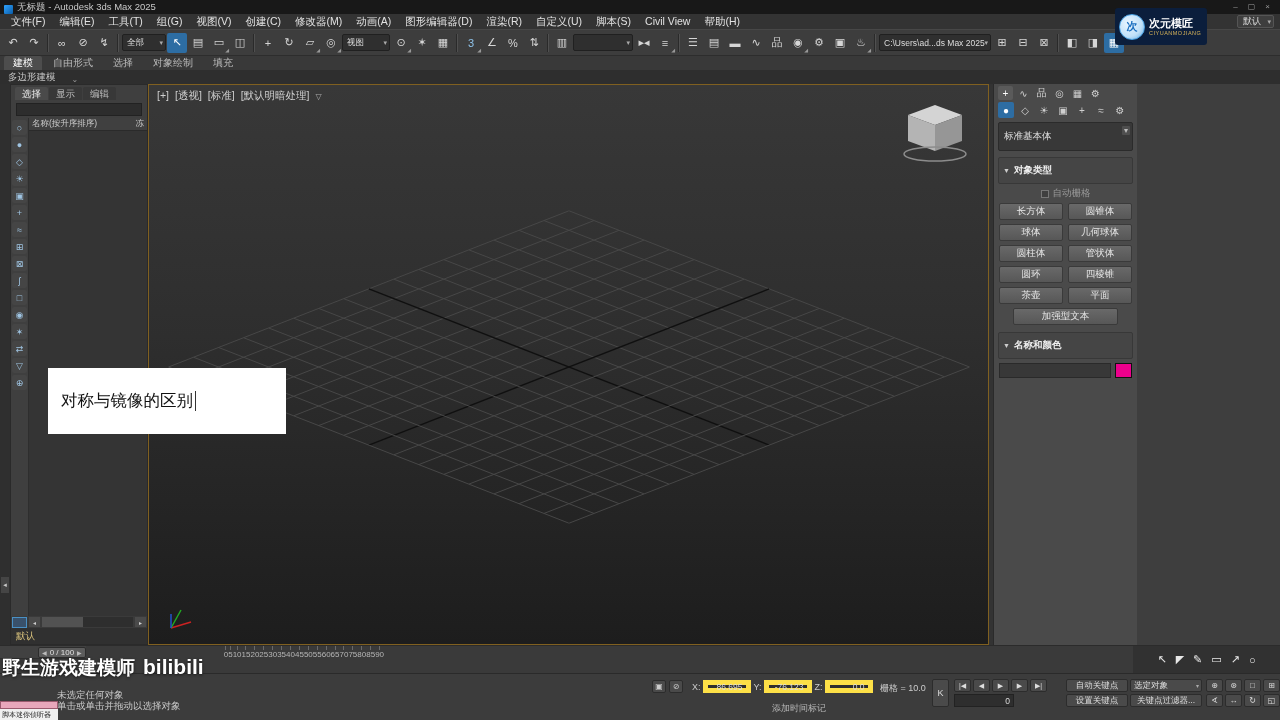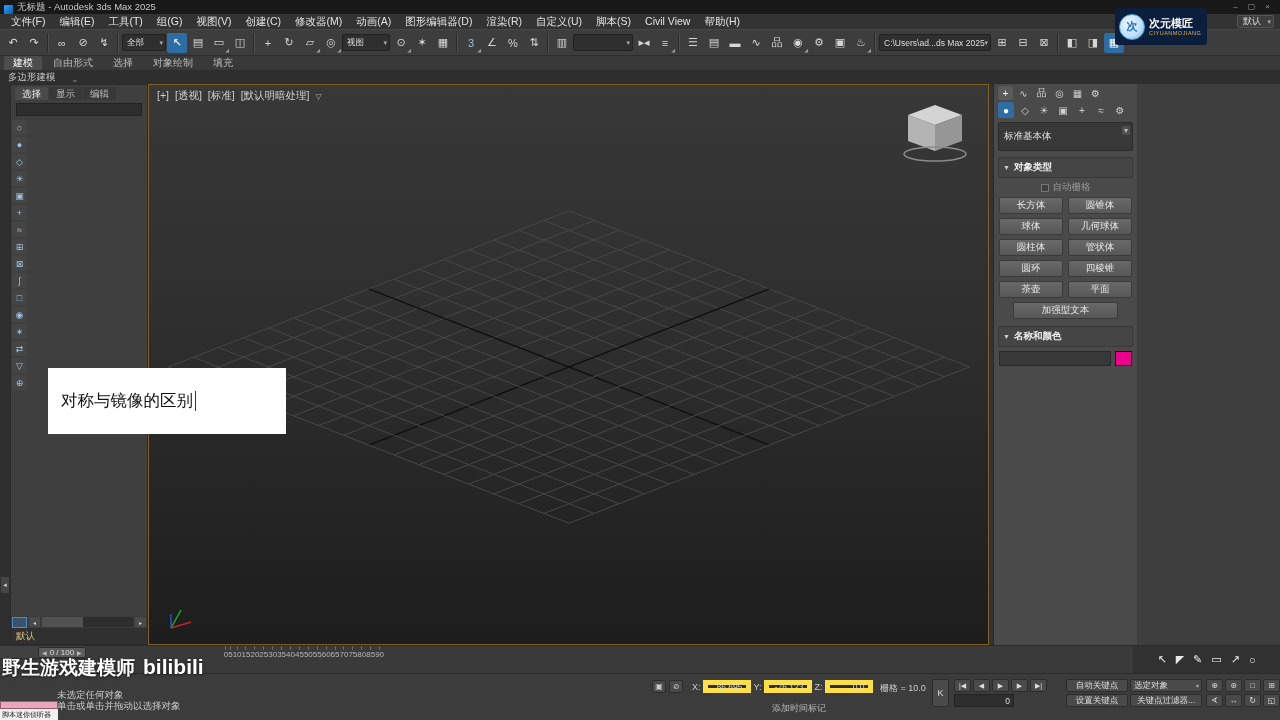--- a/index.html
+++ b/index.html
@@ -73,21 +73,21 @@
 
   
   .cmd-panel{width:144px;background:#4a4a4a;border-left:1px solid #2a2a2a;display:flex;flex-direction:column;padding:2px 4px;flex:none}
   .cp-row{display:flex;gap:3px;align-items:center;margin-bottom:2px}
   .cp-tab{width:15px;height:14px;display:flex;align-items:center;justify-content:center;font-size:10px;color:#d0d0d0;border-radius:2px}
   .cp-tab.active{background:#5a5a5a;color:#fff}
   .cp-cat{width:16px;height:16px;display:flex;align-items:center;justify-content:center;font-size:10px;color:#cfcfcf;border-radius:2px}
   .cp-cat.active{background:#2d6da3;color:#fff}
   .cp-dd{height:29px;background:#383838;border:1px solid #2b2b2b;border-radius:2px;display:flex;align-items:center;padding:0 14px 0 5px;font-size:9.5px;color:#e0e0e0;position:relative;margin:2px 0 3px}
   .cp-dd::after{content:"▾";position:absolute;right:2px;top:3px;font-size:8px;color:#bbb;background:#4e4e4e;padding:0 2px;border-radius:1px}
-  .rollout-h{height:21px;background:#454545;border:1px solid #383838;border-radius:2px;display:flex;align-items:center;gap:4px;padding:0 4px;font-size:9.5px;font-weight:bold;color:#f0f0f0;margin:3px 0 2px}
+  .rollout-h{height:27px;background:#454545;border:1px solid #383838;border-radius:2px;display:flex;align-items:center;gap:4px;padding:0 4px;font-size:9.5px;font-weight:bold;color:#f0f0f0;margin:3px 0 2px}
   .rollout-h .arr{font-size:7px;color:#ccc;font-weight:normal}
   .autogrid{height:15px;display:flex;align-items:center;justify-content:center;gap:4px;color:#999;font-size:9.5px}
   .autogrid .cb{width:8px;height:8px;border:1px solid #777;background:#3f3f3f}
   .obj-grid{display:grid;grid-template-columns:1fr 1fr;gap:4px 5px;padding:2px 1px 4px}
   .cp-btn{height:17px;background:linear-gradient(#696969,#575757);border:1px solid #3a3a3a;border-radius:2px;color:#e8e8e8;font-size:9.5px;display:flex;align-items:center;justify-content:center;white-space:nowrap}
   .cp-btn.wide{grid-column:1/3;margin:0 14px}
   .nc-row{display:flex;gap:4px;align-items:center;padding:2px 1px}
   .nc-field{flex:1;height:15px;background:#383838;border:1px solid #2a2a2a}
   .nc-swatch{width:17px;height:15px;border:1px solid #111;flex:none}
   .right-empty{flex:1;background:#3e3e3e}
@@ -475,20 +475,27 @@
           <div class="exp-tool">≈</div>
           <div class="exp-tool">⊞</div>
           <div class="exp-tool">⊠</div>
           <div class="exp-tool">ʃ</div>
           <div class="exp-tool">□</div>
           <div class="exp-tool">◉</div>
           <div class="exp-tool">✶</div>
           <div class="exp-tool">⇄</div>
           <div class="exp-tool">▽</div>
           <div class="exp-tool">⊕</div>
+      </div>
+      <div class="exp-list">
+        <div class="exp-header">
+          <span>名称(按升序排序)</span>
+          <span>冻</span>
+        </div>
+        <div class="exp-rows"></div>
       </div>
     </div>
     <div class="exp-scroll">
       <div class="corner-box"></div>
       <div class="scroll-btn">◂</div>
       <div class="scroll-track">
           <div class="scroll-thumb"></div>
         </div>
       <div class="scroll-btn">▸</div>
     </div>

